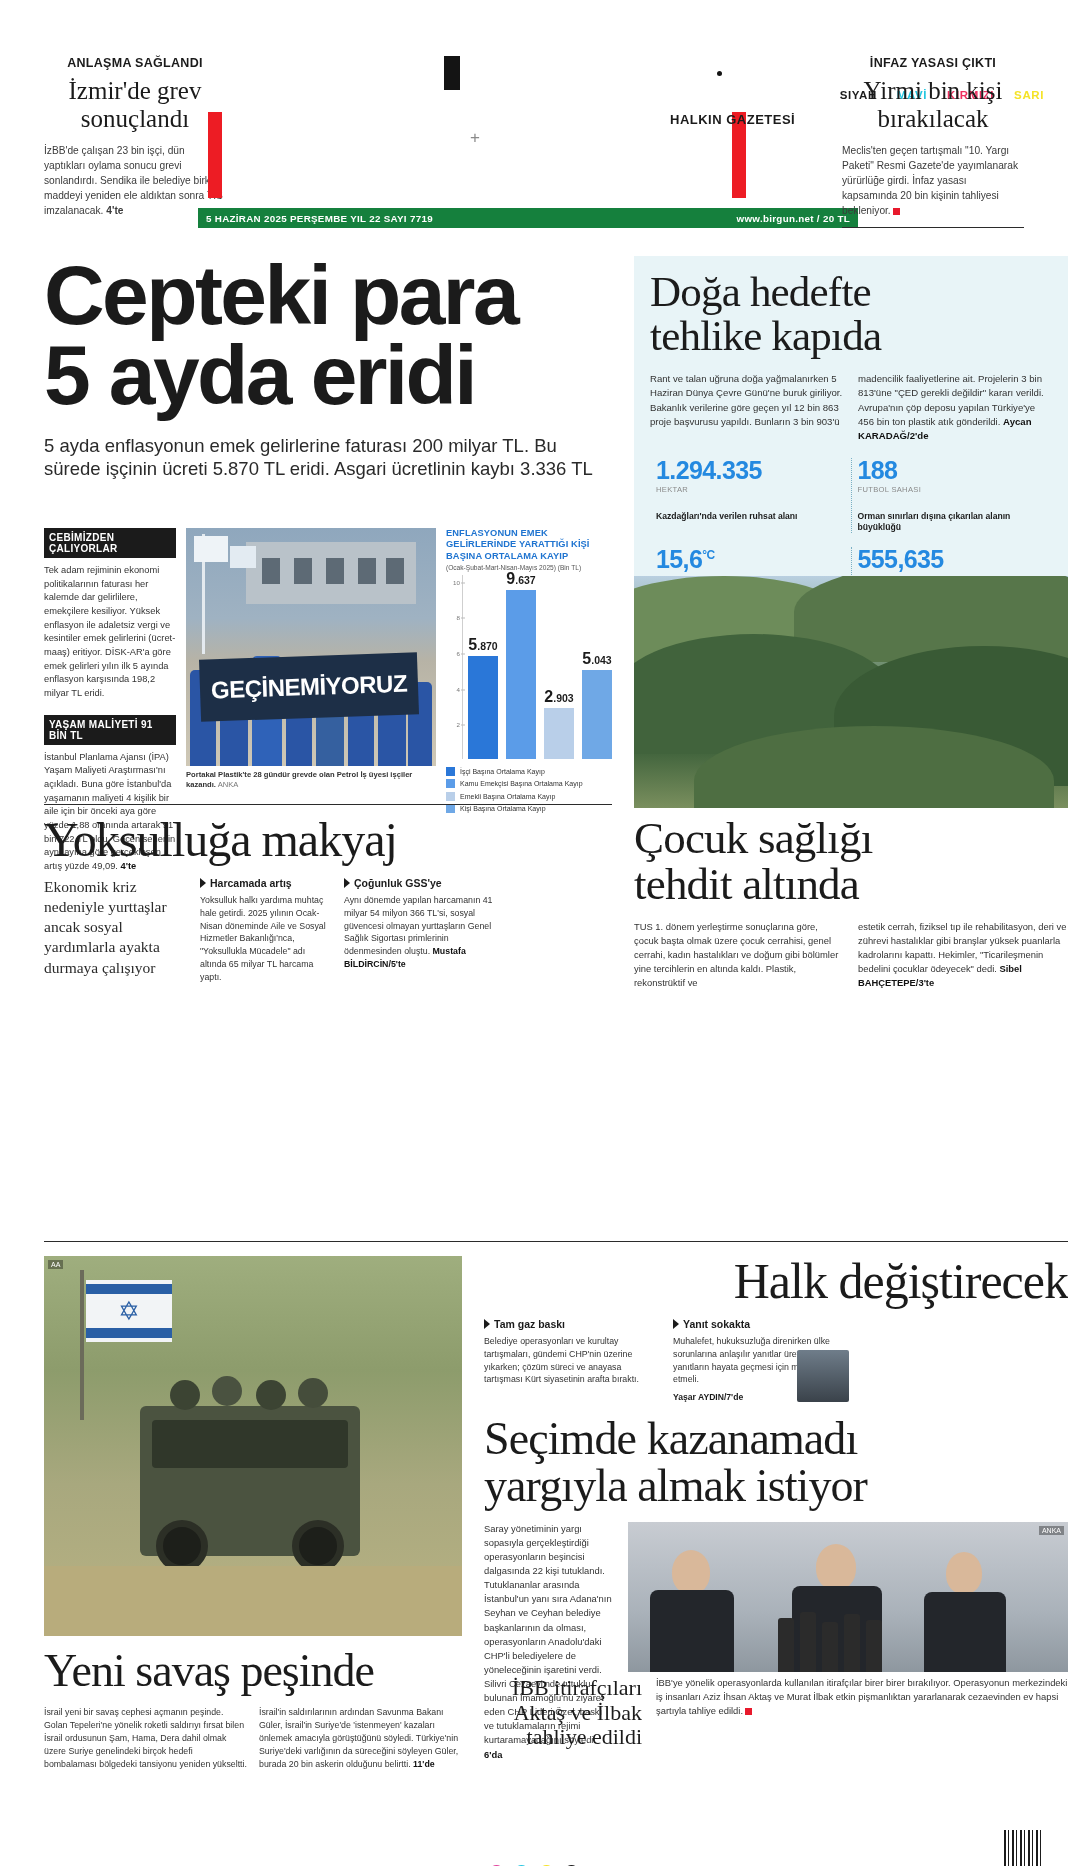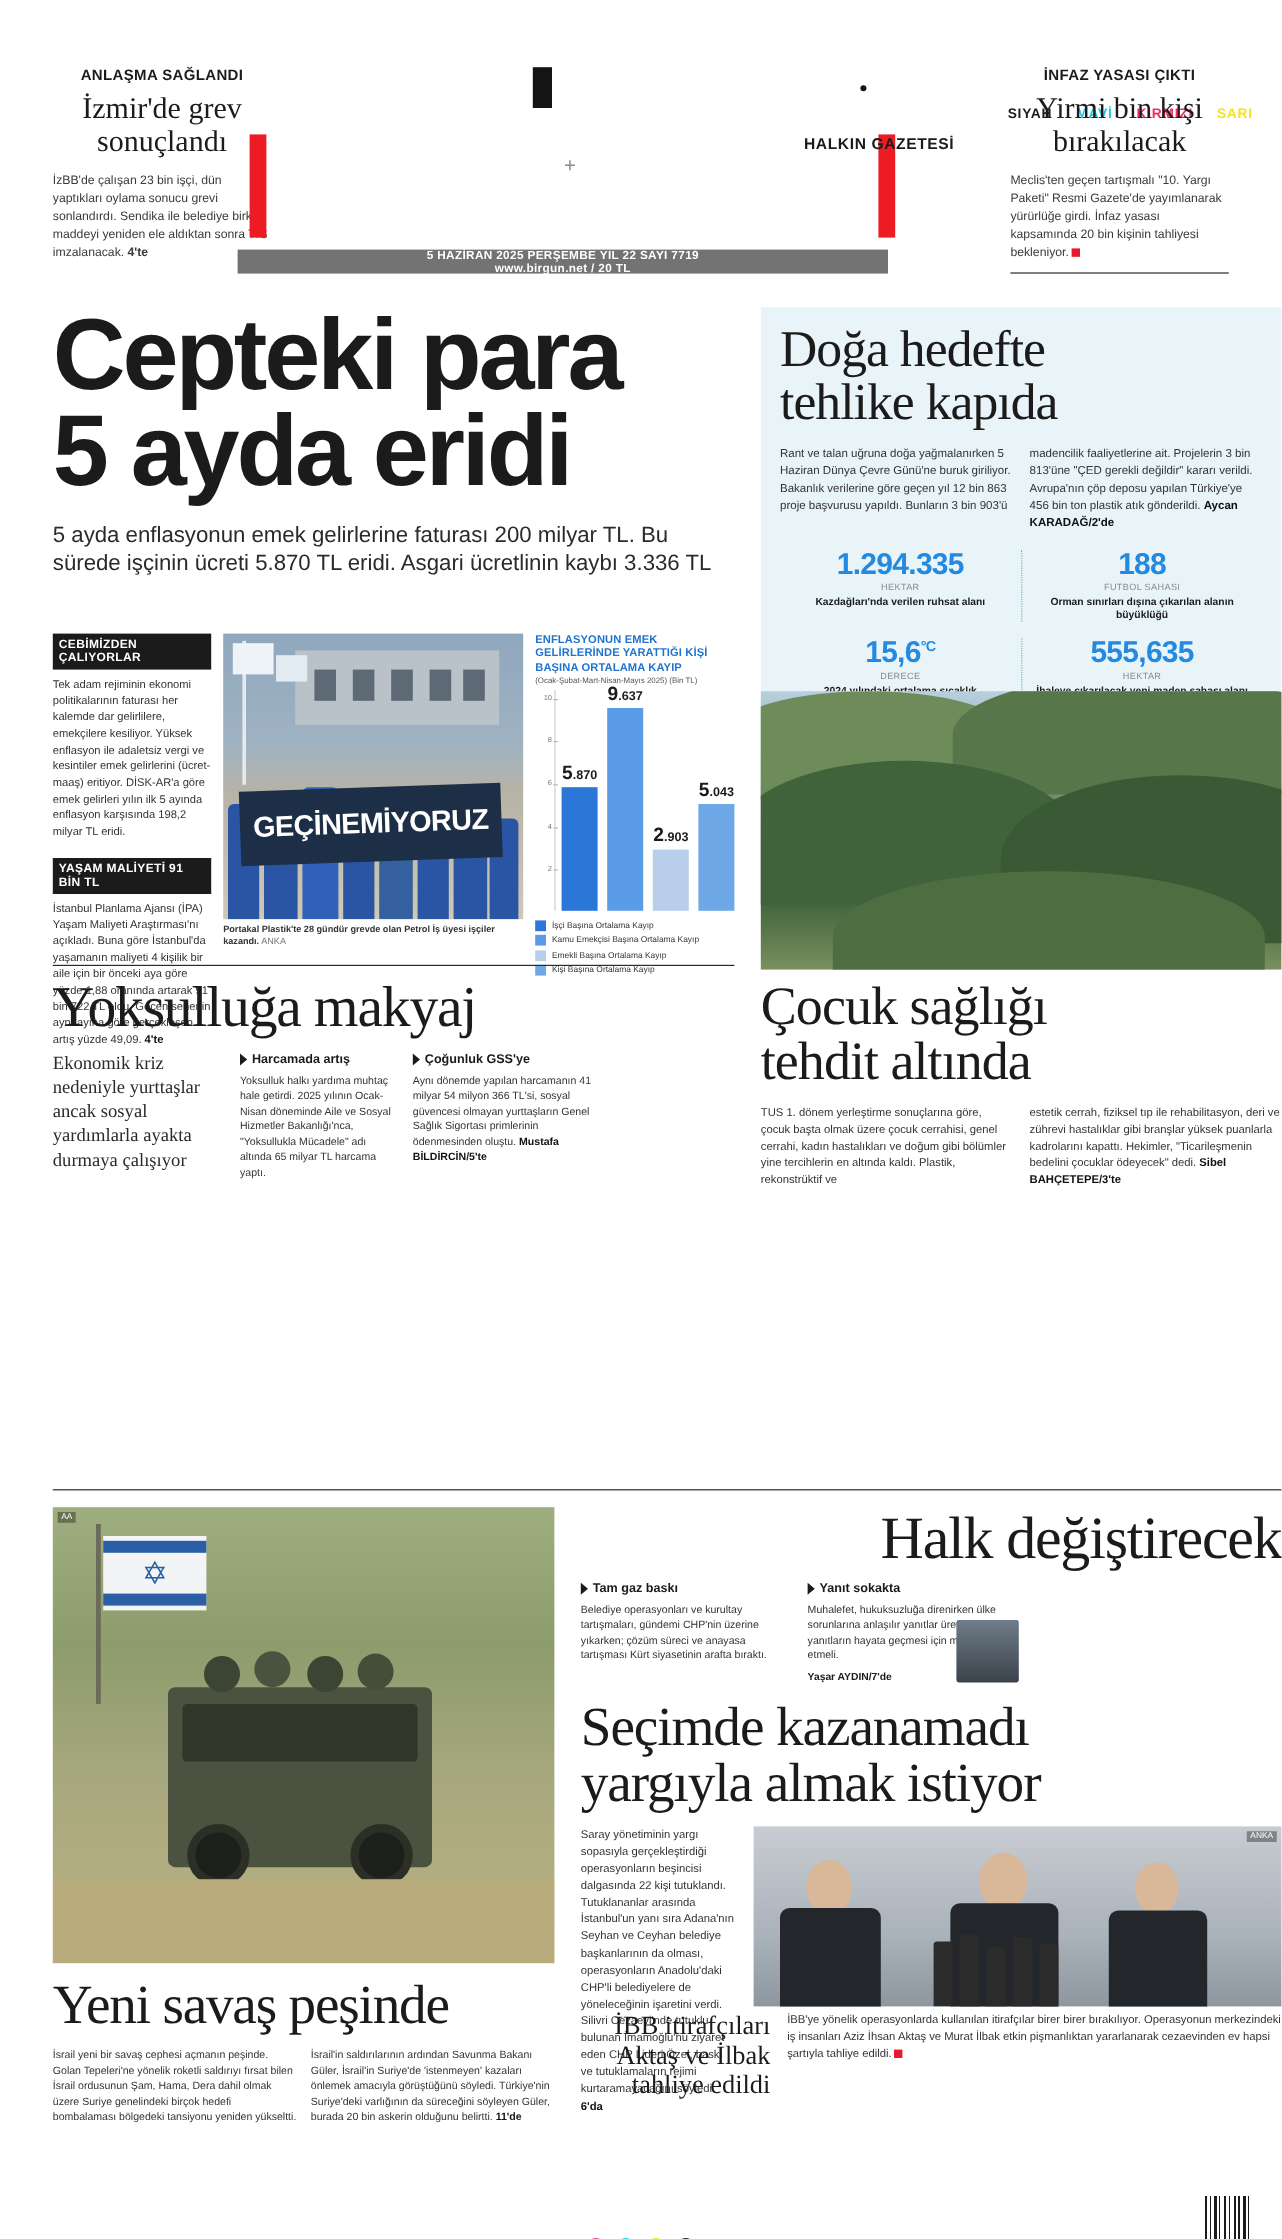--- a/index.html
+++ b/index.html
@@ -47,24 +47,24 @@
     color:#232323; position:relative; display:inline-block;
   }
   .logo-text .gun { font-family:"Liberation Sans", sans-serif; font-weight:bold; letter-spacing:-4px; }
   .red-bar-l { position:absolute; left:186px; top:56px; width:14px; height:86px; background:#ed1c24; }
   .red-bar-r { position:absolute; left:710px; top:56px; width:14px; height:86px; background:#ed1c24; }
   .tagline {
     position:absolute; left:648px; top:32px;
     font-size:13px; font-weight:bold; letter-spacing:.5px; color:#1b1b1b;margin-top:24px;
   }
   .dateline {
-    position:absolute; left:176px; top:152px; width:542px; height:20px;
-    background:#737373; color:#fff;
+    position:absolute; left:176px; top:152px; width:660px; height:20px;
+    background:#15803d; color:#fff;
     display:flex; align-items:center; justify-content:space-between;
-    padding:0 8px; font-size:9.8px; font-weight:bold; letter-spacing:.3px;flex-direction:column;
+    padding:0 8px; font-size:9.8px; font-weight:bold; letter-spacing:.3px;
   }
 
   
   .content { position:relative; }
 
   
   .lead { position:absolute; left:22px; top:0; width:568px; }
   .lead-title {
     font-family:"Liberation Sans", sans-serif; font-weight:bold;
     font-size:84px; line-height:.95; letter-spacing:-2.6px; color:#1b1b1b;
@@ -140,26 +140,26 @@
   }
   .doga-title {
     font-family:"Liberation Serif", serif; font-size:43px; line-height:1.02;
     letter-spacing:-.8px; color:#1b1b1b; font-weight:400;
   }
   .doga-cols { display:flex; gap:14px; margin-top:14px; }
   .doga-col { flex:1; font-size:9.6px; line-height:1.5; color:#333; }
   .doga-col b { font-weight:bold; color:#111; }
 
   .stat-grid { display:flex; margin-top:14px; }
-  .stat { flex:1; text-align:center; padding:0 6px; }
+  .stat { flex:1; padding:0 6px; }
   .stat + .stat { border-left:1px dotted #7ab0c4; }
   .stat-num { color:#2489e0; font-weight:bold; font-size:25px; letter-spacing:-.6px; line-height:1; }
   .stat-num .deg { font-size:12px; vertical-align:super; }
   .stat-unit { font-size:7.6px; color:#8a8a8a; letter-spacing:.3px; margin-top:2px; }
-  .stat-desc { font-size:8.6px; font-weight:bold; line-height:1.3; margin-top:2px; color:#1b1b1b; }
+  .stat-desc { font-size:8.6px; font-weight:bold; line-height:1.3; margin-top:17px; color:#1b1b1b; }
   .stat-row2 { margin-top:14px; padding-bottom:14px; }
 
   .doga-photo {
     position:absolute; left:612px; top:0; width:434px; height:186px;
     background:linear-gradient(#b9cfe0 0%, #8fb0a0 22%, #5d7a52 48%, #40633c 75%, #7a8f5e 100%);
     overflow:hidden;
   }
   .ridge { position:absolute; background:#3f5c38; border-radius:50% 50% 0 0; }
 
   

